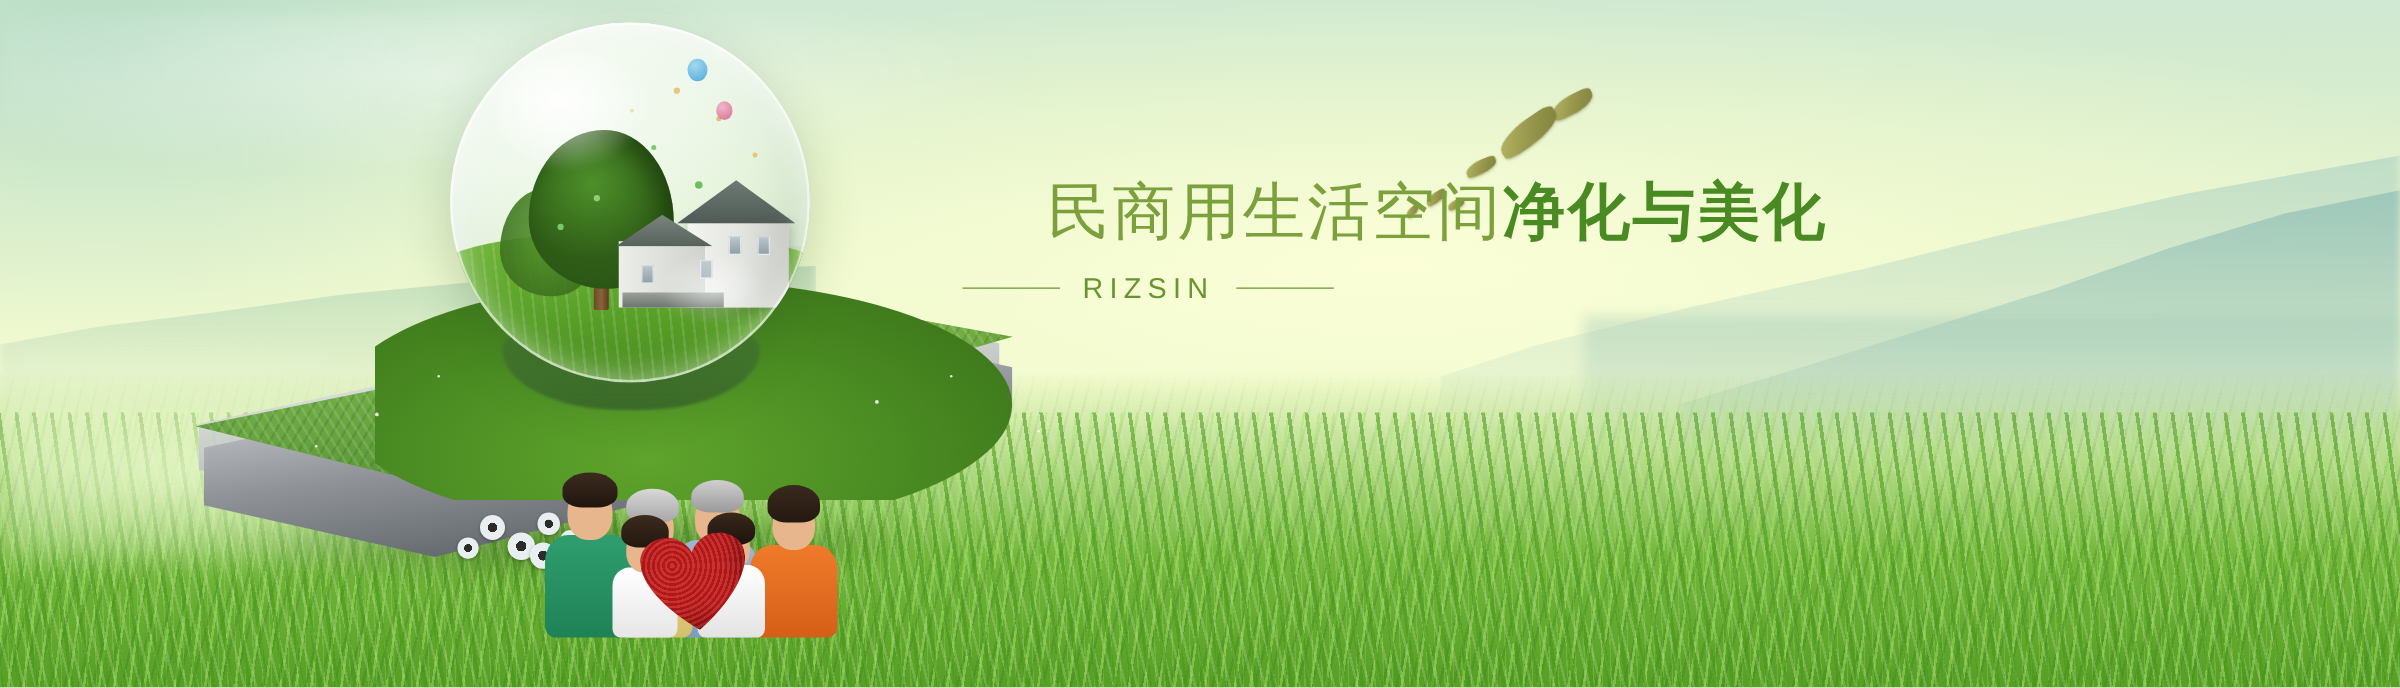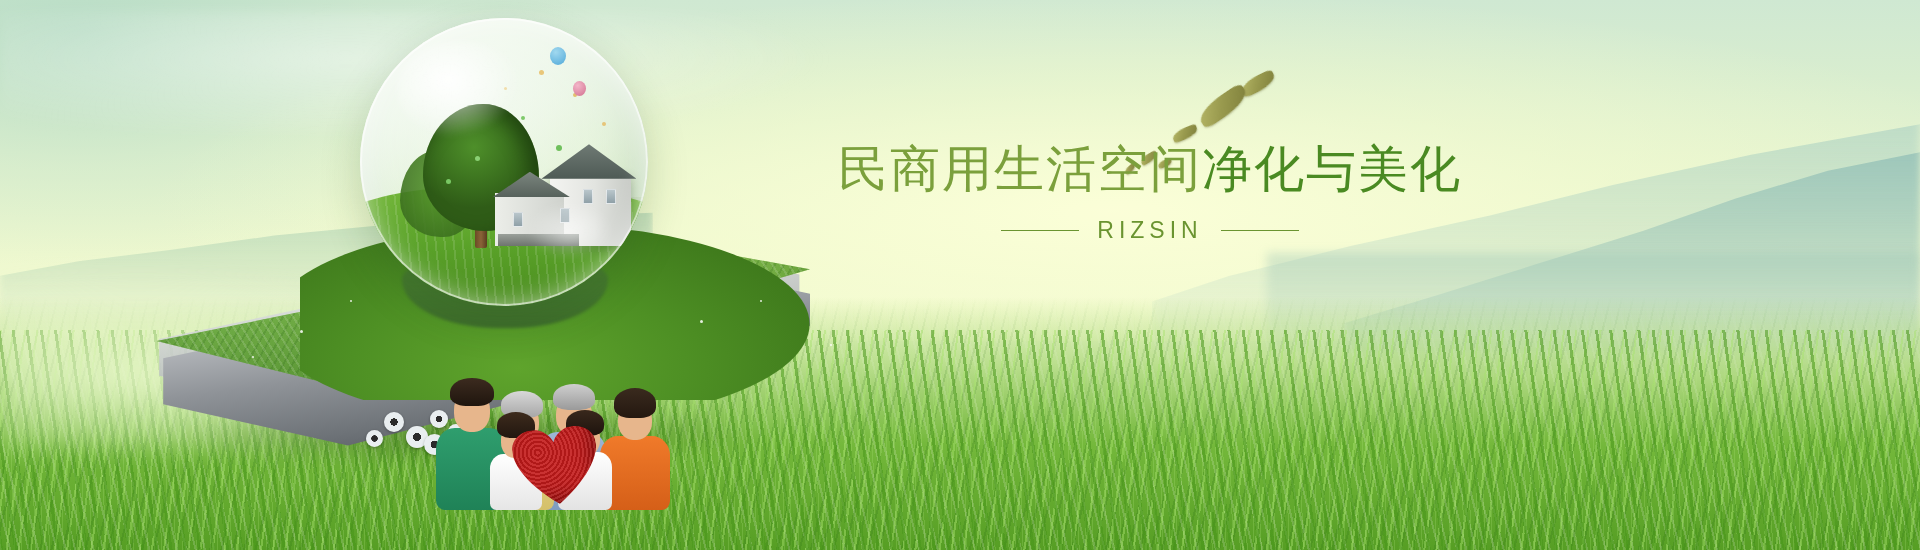--- a/index.html
+++ b/index.html
@@ -265,32 +265,32 @@
 
   
   .copy{
     position:absolute; left:770px; top:140px; width:760px;
     text-align:center; user-select:none;
   }
   .headline{
     font-size:50px; line-height:1.18; letter-spacing:2px; white-space:nowrap;
   }
   .hl-light{ color:#7ba03c; font-weight:400; }
-  .hl-bold { color:#4a8a22; font-weight:400; }
+  .hl-bold { color:#4a8a22; font-weight:700; }
 
   .subline{
     margin-top:22px; display:flex; align-items:center; justify-content:center; gap:16px;
   }
   .bar{ width:2px; height:22px; background:#5f8f2a; flex:0 0 auto; }
   .sub-text{
     color:#5f8f2a; font-size:17px; letter-spacing:12px; text-indent:12px; white-space:nowrap;
   }
 
   .brandline{
-    margin-top:18px; display:flex; align-items:center; justify-content:center; gap:18px;
+    margin-top:18px; display:flex; align-items:center; gap:18px;
   }
   .rule{ width:78px; height:1px; background:#6a9430; }
   .brand{
     color:#6a9430; font-size:23px; letter-spacing:5px; font-weight:400; white-space:nowrap;
   }
 
   .sparkle{ position:absolute; background:#fff; border-radius:50%; opacity:.85; }
 </style>
 </head>
 <body>

